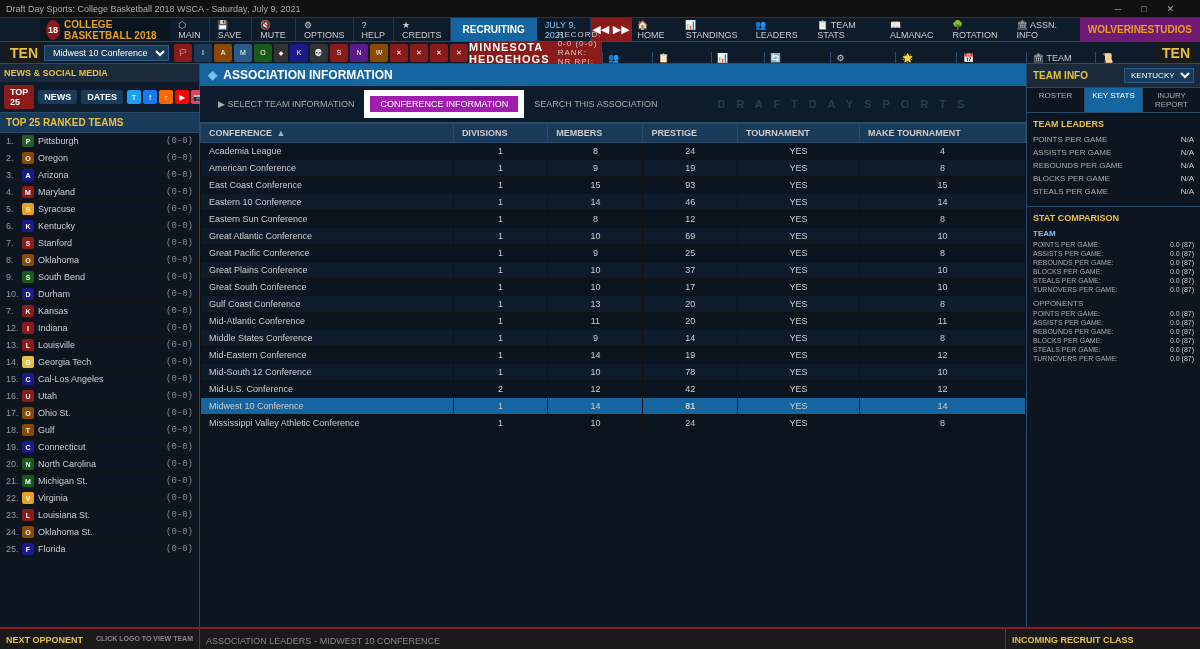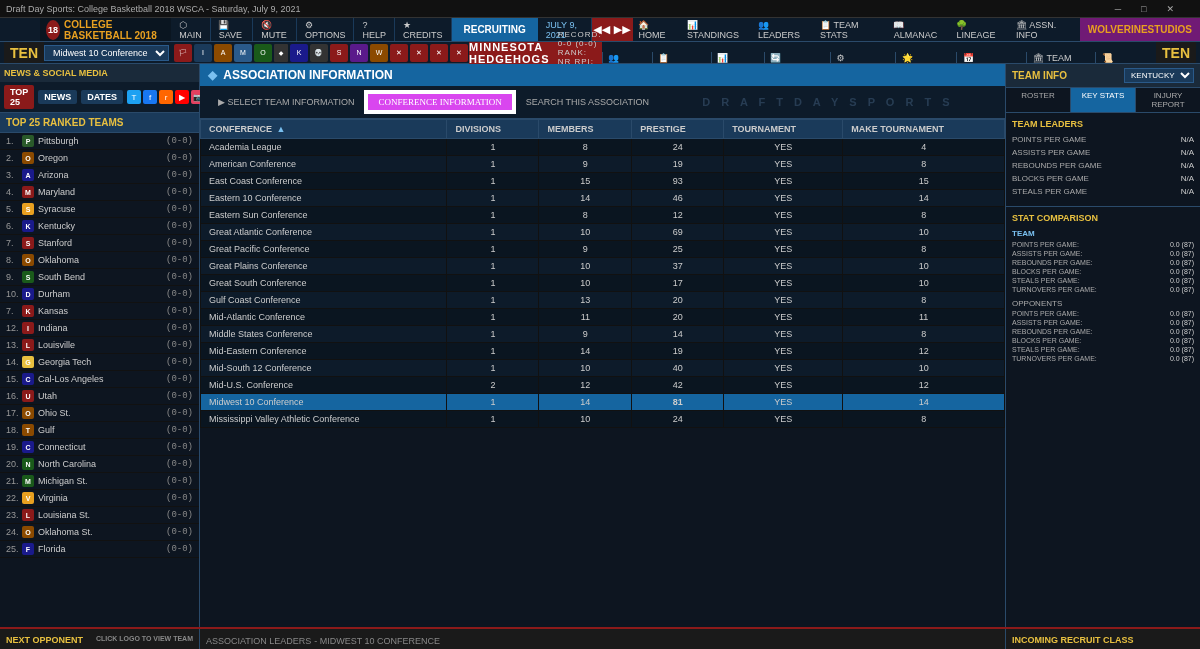--- a/index.html
+++ b/index.html
@@ -48,42 +48,42 @@
     .rank-letter { width: 12px; height: 12px; border-radius: 2px; display: flex; align-items: center; justify-content: center; font-size: 7px; font-weight: bold; margin-right: 4px; }
     .rank-name { flex: 1; }
     .rank-record { color: #888; font-family: Liberation Mono, monospace; }
 
     
     .main-content { flex: 1; background: #0d1520; display: flex; flex-direction: column; }
     .assoc-header { background: #1565a0; padding: 4px 8px; display: flex; align-items: center; font-size: 12px; font-weight: bold; color: #fff; }
     .assoc-header .icon { margin-right: 6px; color: #7ac0f0; }
     .assoc-tabs { display: flex; background: #0d1b2a; border-bottom: 1px solid #2a4a6a; padding: 4px 8px; align-items: center; }
     .assoc-tab { padding: 3px 10px; font-size: 9px; cursor: pointer; color: #aaa; }
-    .assoc-tab.active { background: #d946ef; color: #fff; border: 4px solid #ffffff; font-family: Liberation Serif, serif; }
+    .assoc-tab.active { background: #a21caf; color: #fff; border: 6px solid #ffffff; }
     .draft-watermark { flex: 1; text-align: center; color: rgba(100,140,180,0.3); font-size: 11px; font-weight: bold; letter-spacing: 4px; }
     .table-container { flex: 1; overflow-y: auto; }
     table { width: 100%; border-collapse: collapse; }
     table th { background: #1a3a5a; color: #ccc; font-size: 9px; padding: 4px 8px; text-align: left; border: 1px solid #2a4a6a; cursor: pointer; }
     table td { padding: 3px 8px; font-size: 9px; color: #ccc; border: 1px solid #111; }
     table tr:nth-child(even) { background: #0d1b2a; }
     table tr:nth-child(odd) { background: #0a1520; }
     table tr.selected { background: #1565a0; }
 
     
     .bottom-section { display: flex; height: 155px; border-top: 2px solid #8b1a1a; }
     .bottom-left { width: 200px; background: #1a1a1a; border-right: 1px solid #2a4a6a; padding: 6px; }
     .next-opp-title { font-size: 9px; font-weight: bold; color: #e8c040; margin-bottom: 4px; display: flex; justify-content: space-between; }
     .bottom-main { flex: 1; background: #1a1a1a; padding: 6px; }
     .assoc-leaders-title { font-size: 10px; font-weight: bold; color: #fff; margin-bottom: 6px; }
     .assoc-leaders-title span { color: #888; font-size: 9px; font-weight: normal; }
     .bottom-right { width: 195px; background: #1a1a1a; border-left: 1px solid #2a4a6a; padding: 6px; }
     .recruit-title { font-size: 9px; font-weight: bold; color: #e8c040; margin-bottom: 6px; }
 
     
-    .right-sidebar { width: 195px; background: #0d1520; border-left: 1px solid #2a4a6a; display: flex; flex-direction: column; }
+    .right-sidebar { width: 174px; background: #0d1520; border-left: 1px solid #2a4a6a; display: flex; flex-direction: column; }
     .team-info-header { background: #1a2a3a; padding: 4px 6px; display: flex; align-items: center; justify-content: space-between; border-bottom: 1px solid #2a4a6a; }
     .team-info-title { font-size: 10px; font-weight: bold; color: #e8c040; }
     .team-info-select { background: #1a3a5a; color: #fff; border: 1px solid #2a5a8a; font-size: 8px; padding: 1px 2px; }
     .info-tabs { display: flex; border-bottom: 1px solid #2a4a6a; }
     .info-tab { flex: 1; padding: 3px 2px; font-size: 8px; text-align: center; cursor: pointer; color: #aaa; border-right: 1px solid #2a4a6a; }
     .info-tab.active { background: #1565a0; color: #fff; }
     .info-tab:last-child { border-right: none; }
     .team-leaders { padding: 6px; }
     .leaders-title { font-size: 9px; font-weight: bold; color: #e8c040; margin-bottom: 6px; }
     .stat-row { display: flex; justify-content: space-between; align-items: center; margin-bottom: 4px; }
@@ -140,21 +140,21 @@
     </div>
     <div style="width:30px; height:100%; background:#8b1a1a; display:flex; align-items:center; justify-content:center;">◀◀</div>
     <div style="width:30px; height:100%; background:#8b1a1a; display:flex; align-items:center; justify-content:center;">▶▶</div>
   </div>
   <div class="nav-right">
     <div class="nav-right-item">🏠 HOME</div>
     <div class="nav-right-item">📊 STANDINGS</div>
     <div class="nav-right-item">👥 LEADERS</div>
     <div class="nav-right-item">📋 TEAM STATS</div>
     <div class="nav-right-item">📖 ALMANAC</div>
-    <div class="nav-right-item">🌳 LINEAGE</div>
+    <div class="nav-right-item">🌳 ROTATION</div>
     <div class="nav-right-item">🏛 ASSN. INFO</div>
     <div class="wolverine-logo">
       <span>WOLVERINESTUDIOS</span>
     </div>
   </div>
 </div>
 
 <div class="second-nav">
   <div class="ten-logo">TEN</div>
   <select class="conf-select">
@@ -494,21 +494,21 @@
     <td style="text-align:center;">1</td>
     <td style="text-align:center;">14</td>
     <td style="text-align:center;">19</td>
     <td style="text-align:center;">YES</td>
     <td style="text-align:center;">12</td>
   </tr>
             <tr>
     <td>Mid-South 12 Conference</td>
     <td style="text-align:center;">1</td>
     <td style="text-align:center;">10</td>
-    <td style="text-align:center;">40</td>
+    <td style="text-align:center;">78</td>
     <td style="text-align:center;">YES</td>
     <td style="text-align:center;">10</td>
   </tr>
             <tr>
     <td>Mid-U.S. Conference</td>
     <td style="text-align:center;">2</td>
     <td style="text-align:center;">12</td>
     <td style="text-align:center;">42</td>
     <td style="text-align:center;">YES</td>
     <td style="text-align:center;">12</td>

